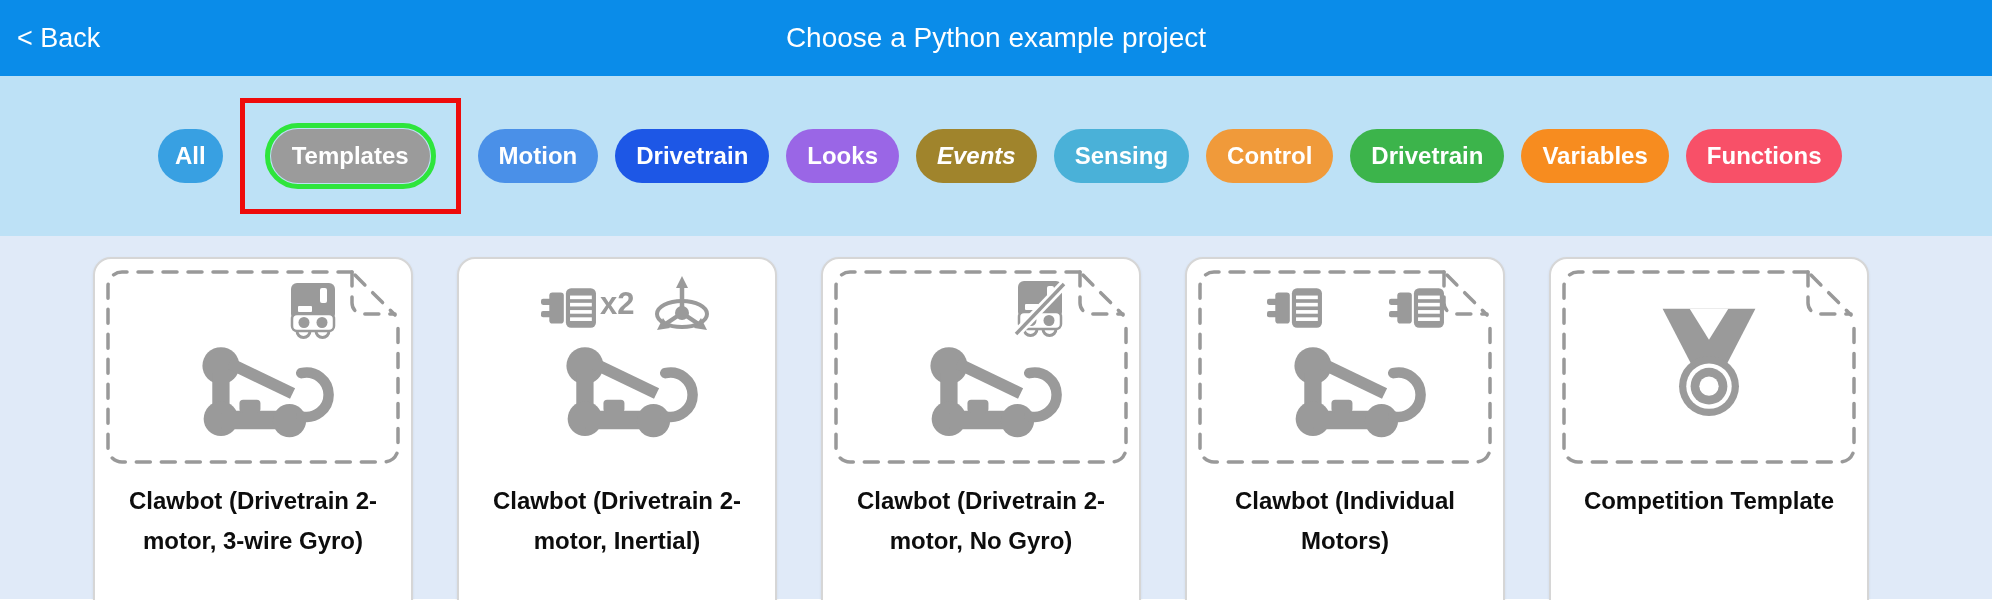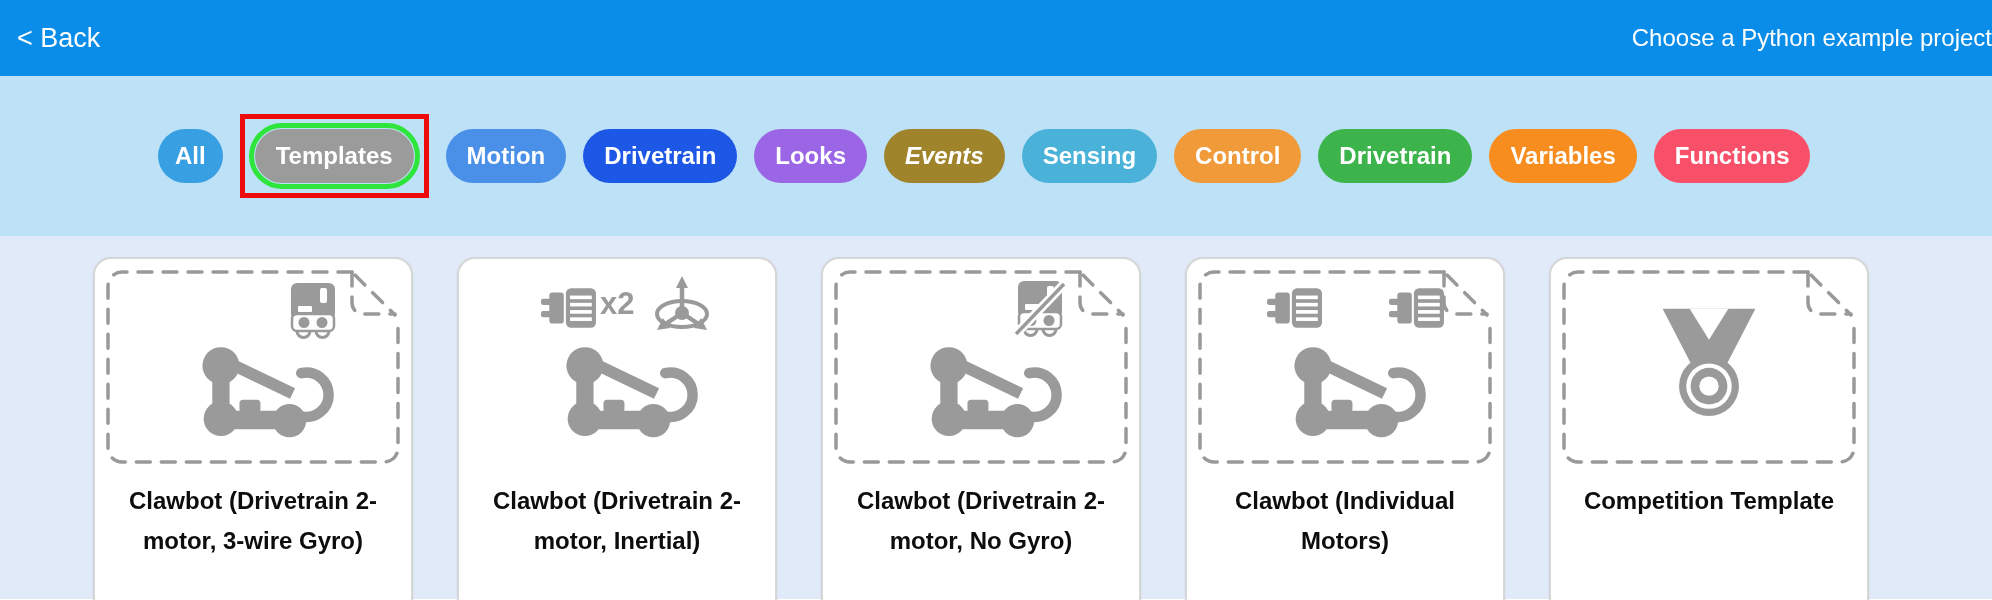--- a/index.html
+++ b/index.html
@@ -4,30 +4,30 @@
 <style>
   * { margin:0; padding:0; box-sizing:border-box; }
   html,body { width:1992px; height:600px; overflow:hidden; background:#ffffff;
               font-family:"Liberation Sans", sans-serif; }
 
   
   .header { position:relative; height:76px; display:flex; align-items:center; }
   .back-btn { position:absolute; left:17px; top:0; height:100%;
               display:flex; align-items:center; color:#ffffff; font-size:27px;
               cursor:pointer; }
-  .title { width:100%; text-align:right; color:#ffffff; font-size:24px; }
+  .title { width:100%; text-align:center; color:#ffffff; font-size:28px; }
 
   
   .filterbar { height:160px; display:flex; align-items:center;
                padding-left:158px; gap:17px; }
   .pill { height:54px; display:flex; align-items:center; justify-content:center;
           padding:0 21px; border-radius:28px; color:#ffffff; font-size:24px;
           font-weight:bold; white-space:nowrap; cursor:pointer; }
   .pill-all { padding:0 17px; }
-  .red-box { border:5px solid #ee0b0b; padding:4px; display:flex;justify-content:center; }
+  .red-box { border:5px solid #ee0b0b; padding:20px; display:flex;justify-content:center; }
   .green-ring { border:5px solid #2ee53c; border-radius:33px; padding:1px; display:flex; }
 
   
   .content { height:363px; display:flex; justify-content:flex-start;
              padding:21px 0 0 93px; gap:44px; }
   .card { width:320px; height:379px; background:#ffffff; border:2px solid #d6d6d6;
           border-radius:18px; box-shadow:0 1px 3px rgba(0,0,0,.07);
           padding:10px 10px 0 10px; display:flex; flex-direction:column;
           cursor:pointer; }
   .canvas { position:relative; width:296px; height:196px; flex:none; }

